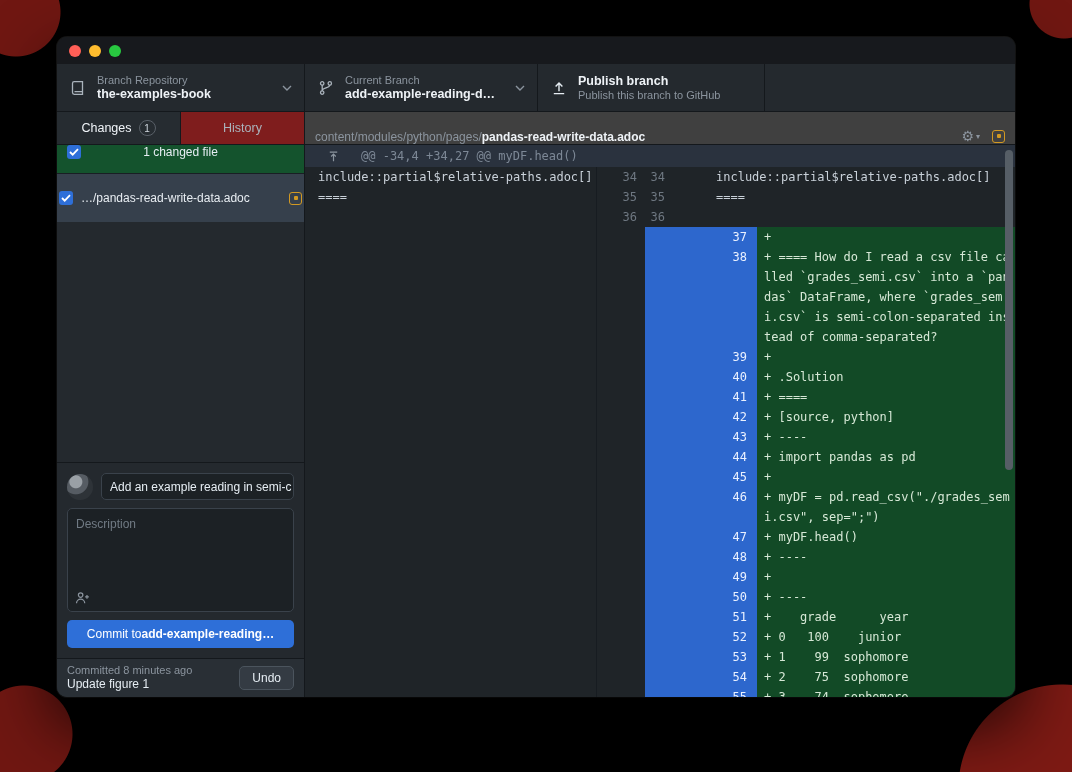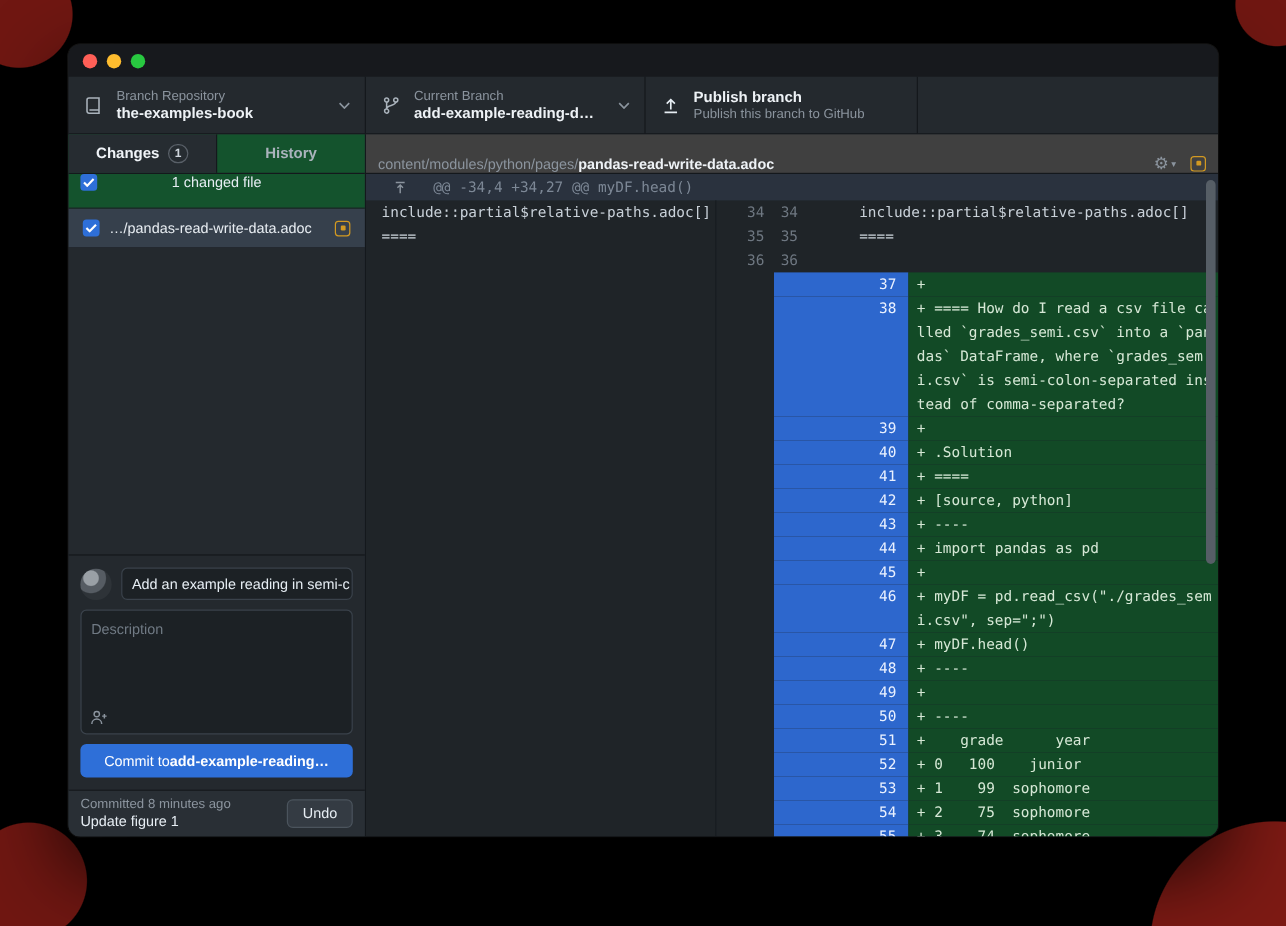--- a/index.html
+++ b/index.html
@@ -33,30 +33,30 @@
   .tb-rest{ flex:1; }
   .tb-icon{ flex:none; width:18px; height:18px; display:flex; align-items:center; justify-content:center; color:#8b949e; }
   .tb-col{ margin-left:10px; min-width:0; overflow:hidden; }
   .tb-label{ font-size:11px; color:#8b949e; line-height:13px; white-space:nowrap; }
   .tb-value{ font-size:12.5px; color:#eef2f6; font-weight:700; line-height:15px; white-space:nowrap; }
   .tb-sub{ font-size:11px; color:#8b949e; line-height:13px; white-space:nowrap; }
   .tb-chevron{ margin-left:auto; color:#8b949e; flex:none; padding-left:8px; }
   
   .main{ flex:1; display:flex; min-height:0; }
   .sidebar{ width:248px; flex:none; background:#24292e; border-right:1px solid #14181c; display:flex; flex-direction:column; min-height:0; }
-  .tabbar{ height:33px; flex:none; display:flex; background:#14532d; border-bottom:1px solid #14181c;font-weight:bold; }
+  .tabbar{ height:33px; flex:none; display:flex; background:#7f1d1d; border-bottom:1px solid #14181c; }
   .tab{ flex:1; display:flex; align-items:center; justify-content:center; gap:7px; font-size:12.5px; color:#aab3bc; cursor:pointer; }
   .tab.active{ background:#262c31; color:#f0f4f8; }
   .tab + .tab{ border-left:1px solid #14181c; }
   .badge{ min-width:17px; height:16px; border:1px solid #596068; border-radius:9px; font-size:10px; color:#d0d7de; display:flex; align-items:center; justify-content:center; padding:0 4px; }
   .files-header{ height:29px; flex:none; display:flex; padding:0 10px; background:#14532d; border-bottom:1px solid #191e23; }
   .files-header .fh-label{ flex:1; text-align:center; font-size:12px; color:#e6edf3; }
   .files-header .fh-spacer{ width:14px; flex:none; }
   .checkbox{ width:14px; height:14px; flex:none; border-radius:3px; background:#2e6fd8; display:flex; align-items:center; justify-content:center; cursor:pointer; }
-  .file-row{ height:32px; flex:none; display:flex; align-items:center; gap:8px; padding:0 12px; background:#36404c; font-size:12px; color:#e8edf2; cursor:pointer; }
+  .file-row{ height:48px; flex:none; display:flex; align-items:center; gap:8px; padding:0 2px; background:#36404c; font-size:12px; color:#e8edf2; cursor:pointer; }
   .file-name{ flex:1; white-space:nowrap; overflow:hidden; }
   .mod-icon{ width:13px; height:13px; flex:none; border:1.5px solid #d29922; border-radius:3px; position:relative; }
   .mod-icon::after{ content:""; position:absolute; left:50%; top:50%; width:4px; height:4px; margin:-2px 0 0 -2px; border-radius:1px; background:#d29922; }
   .file-list-empty{ flex:1; background:#24292e; }
   
   .commit-form{ flex:none; border-top:1px solid #14181c; background:#24292e; padding:10px; display:flex; flex-direction:column; gap:8px; }
   .summary-row{ display:flex; align-items:center; gap:8px; }
   .avatar{ width:26px; height:26px; flex:none; border-radius:50%; background:radial-gradient(circle at 34% 30%, #9aa0a6 0 6px, #565c63 7px 12px, #2e3338 13px); }
   .summary-input{ flex:1; height:27px; background:#1c2125; border:1px solid #3a424b; border-radius:5px; display:flex; align-items:center; padding:0 8px; font-size:12px; color:#e6edf3; white-space:nowrap; overflow:hidden; cursor:text; }
   .description-box{ height:104px; background:#1c2125; border:1px solid #3a424b; border-radius:5px; padding:8px; font-size:12px; color:#707a84; position:relative; cursor:text; }

